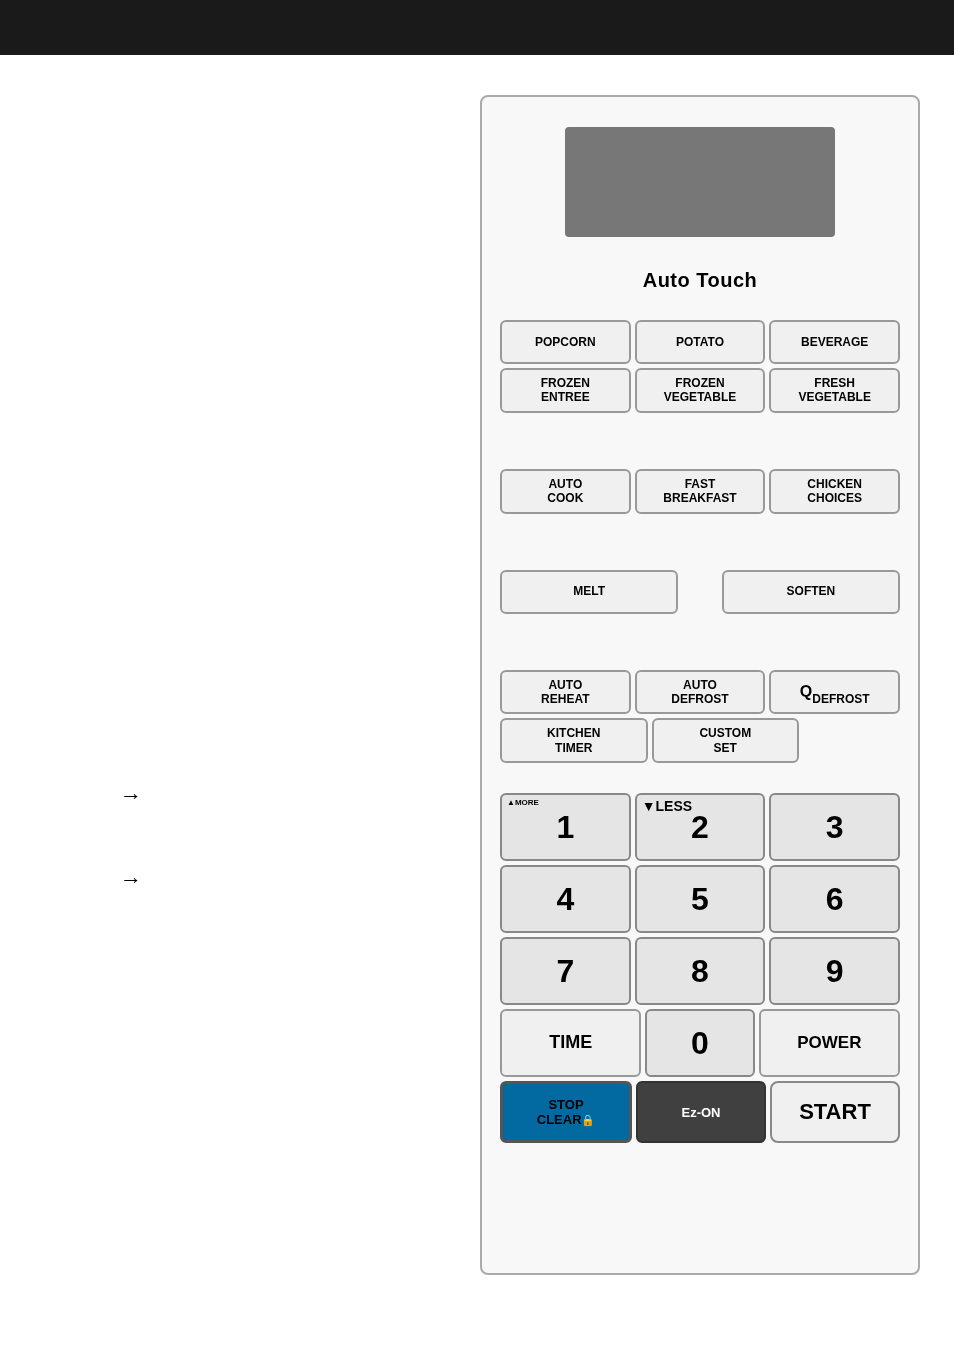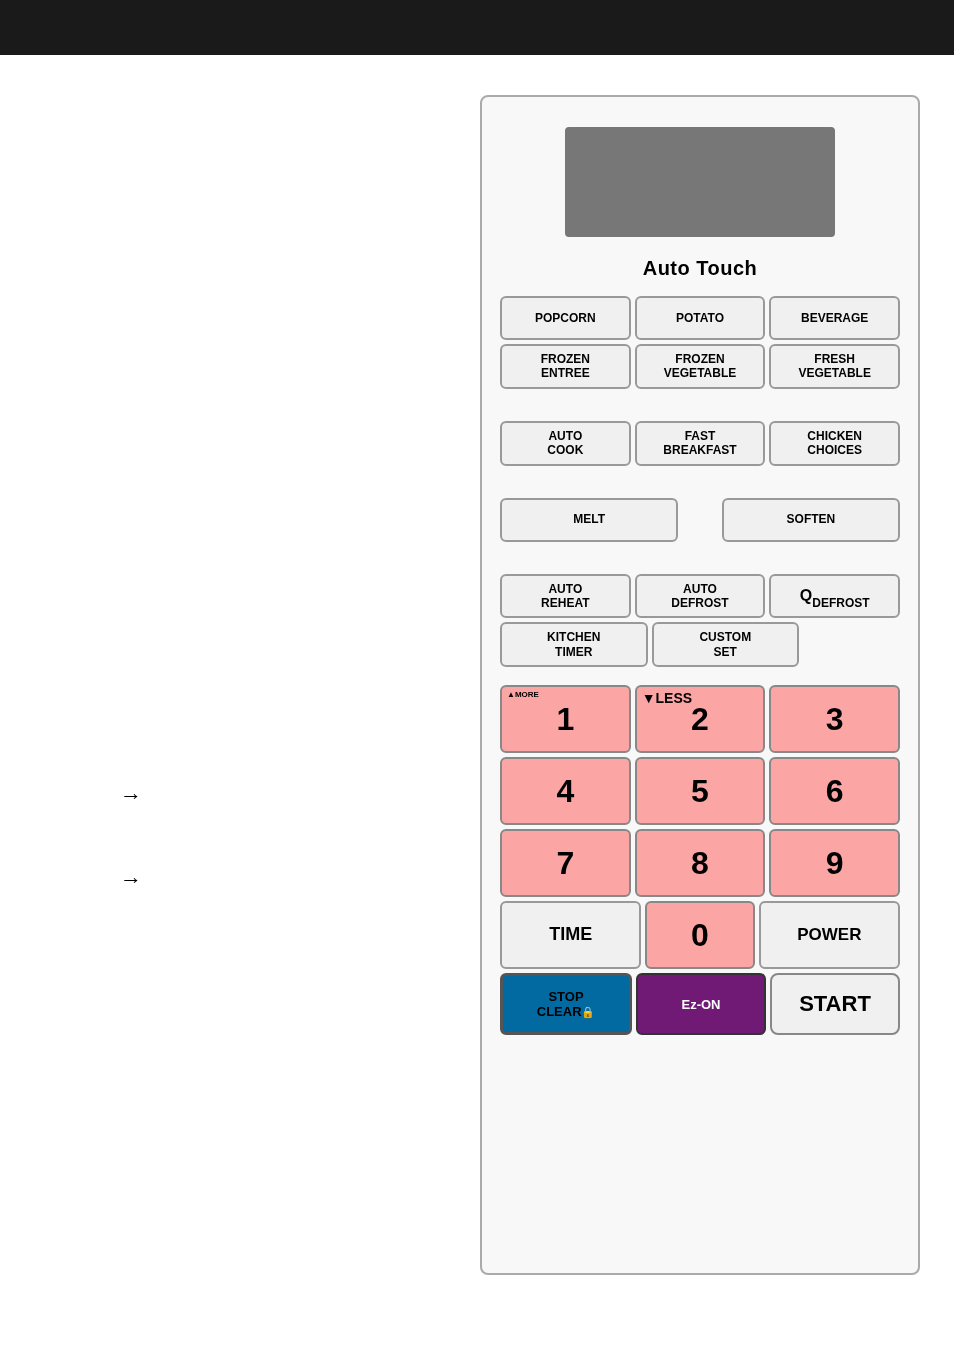--- a/index.html
+++ b/index.html
@@ -43,21 +43,21 @@
       left: 480px;
       width: 440px;
       height: 1180px;
       border: 2px solid #aaa;
       border-radius: 8px;
       background: #f8f8f8;
       padding: 20px 18px;
       display: flex;
       flex-direction: column;
       align-items: center;
-      gap: 4px;
+      gap: 16px;
     }
 
     
     .display-screen {
       width: 270px;
       height: 110px;
       background: #777;
       border-radius: 4px;
       margin-bottom: 16px;
       margin-top: 10px;
@@ -98,21 +98,21 @@
       flex: 1;
       padding: 6px 16px;
       min-height: 44px;
       line-height: 1.2;
     }
 
     
     .btn-num {
       border: 2px solid #888;
       border-radius: 6px;
-      background: #fca5a5;
+      background: #e5e5e5;
       font-size: 32px;
       font-weight: bold;
       text-align: center;
       display: flex;
       align-items: center;
       justify-content: center;
       cursor: pointer;
       flex: 1;
       min-height: 68px;
       position: relative;
@@ -123,21 +123,21 @@
       background: #0369a1;
       border: 3px solid #555;
       border-radius: 6px;
       font-size: 13px;
       font-weight: bold;
       min-height: 62px;
       flex: 1;
     }
 
     .btn-ezon {
-      background: #701a75;
+      background: #404040;
       color: #fff;
       border: 2px solid #333;
       border-radius: 6px;
       font-size: 13px;
       font-weight: bold;
       min-height: 62px;
       flex: 1;
     }
 
     .btn-start {

